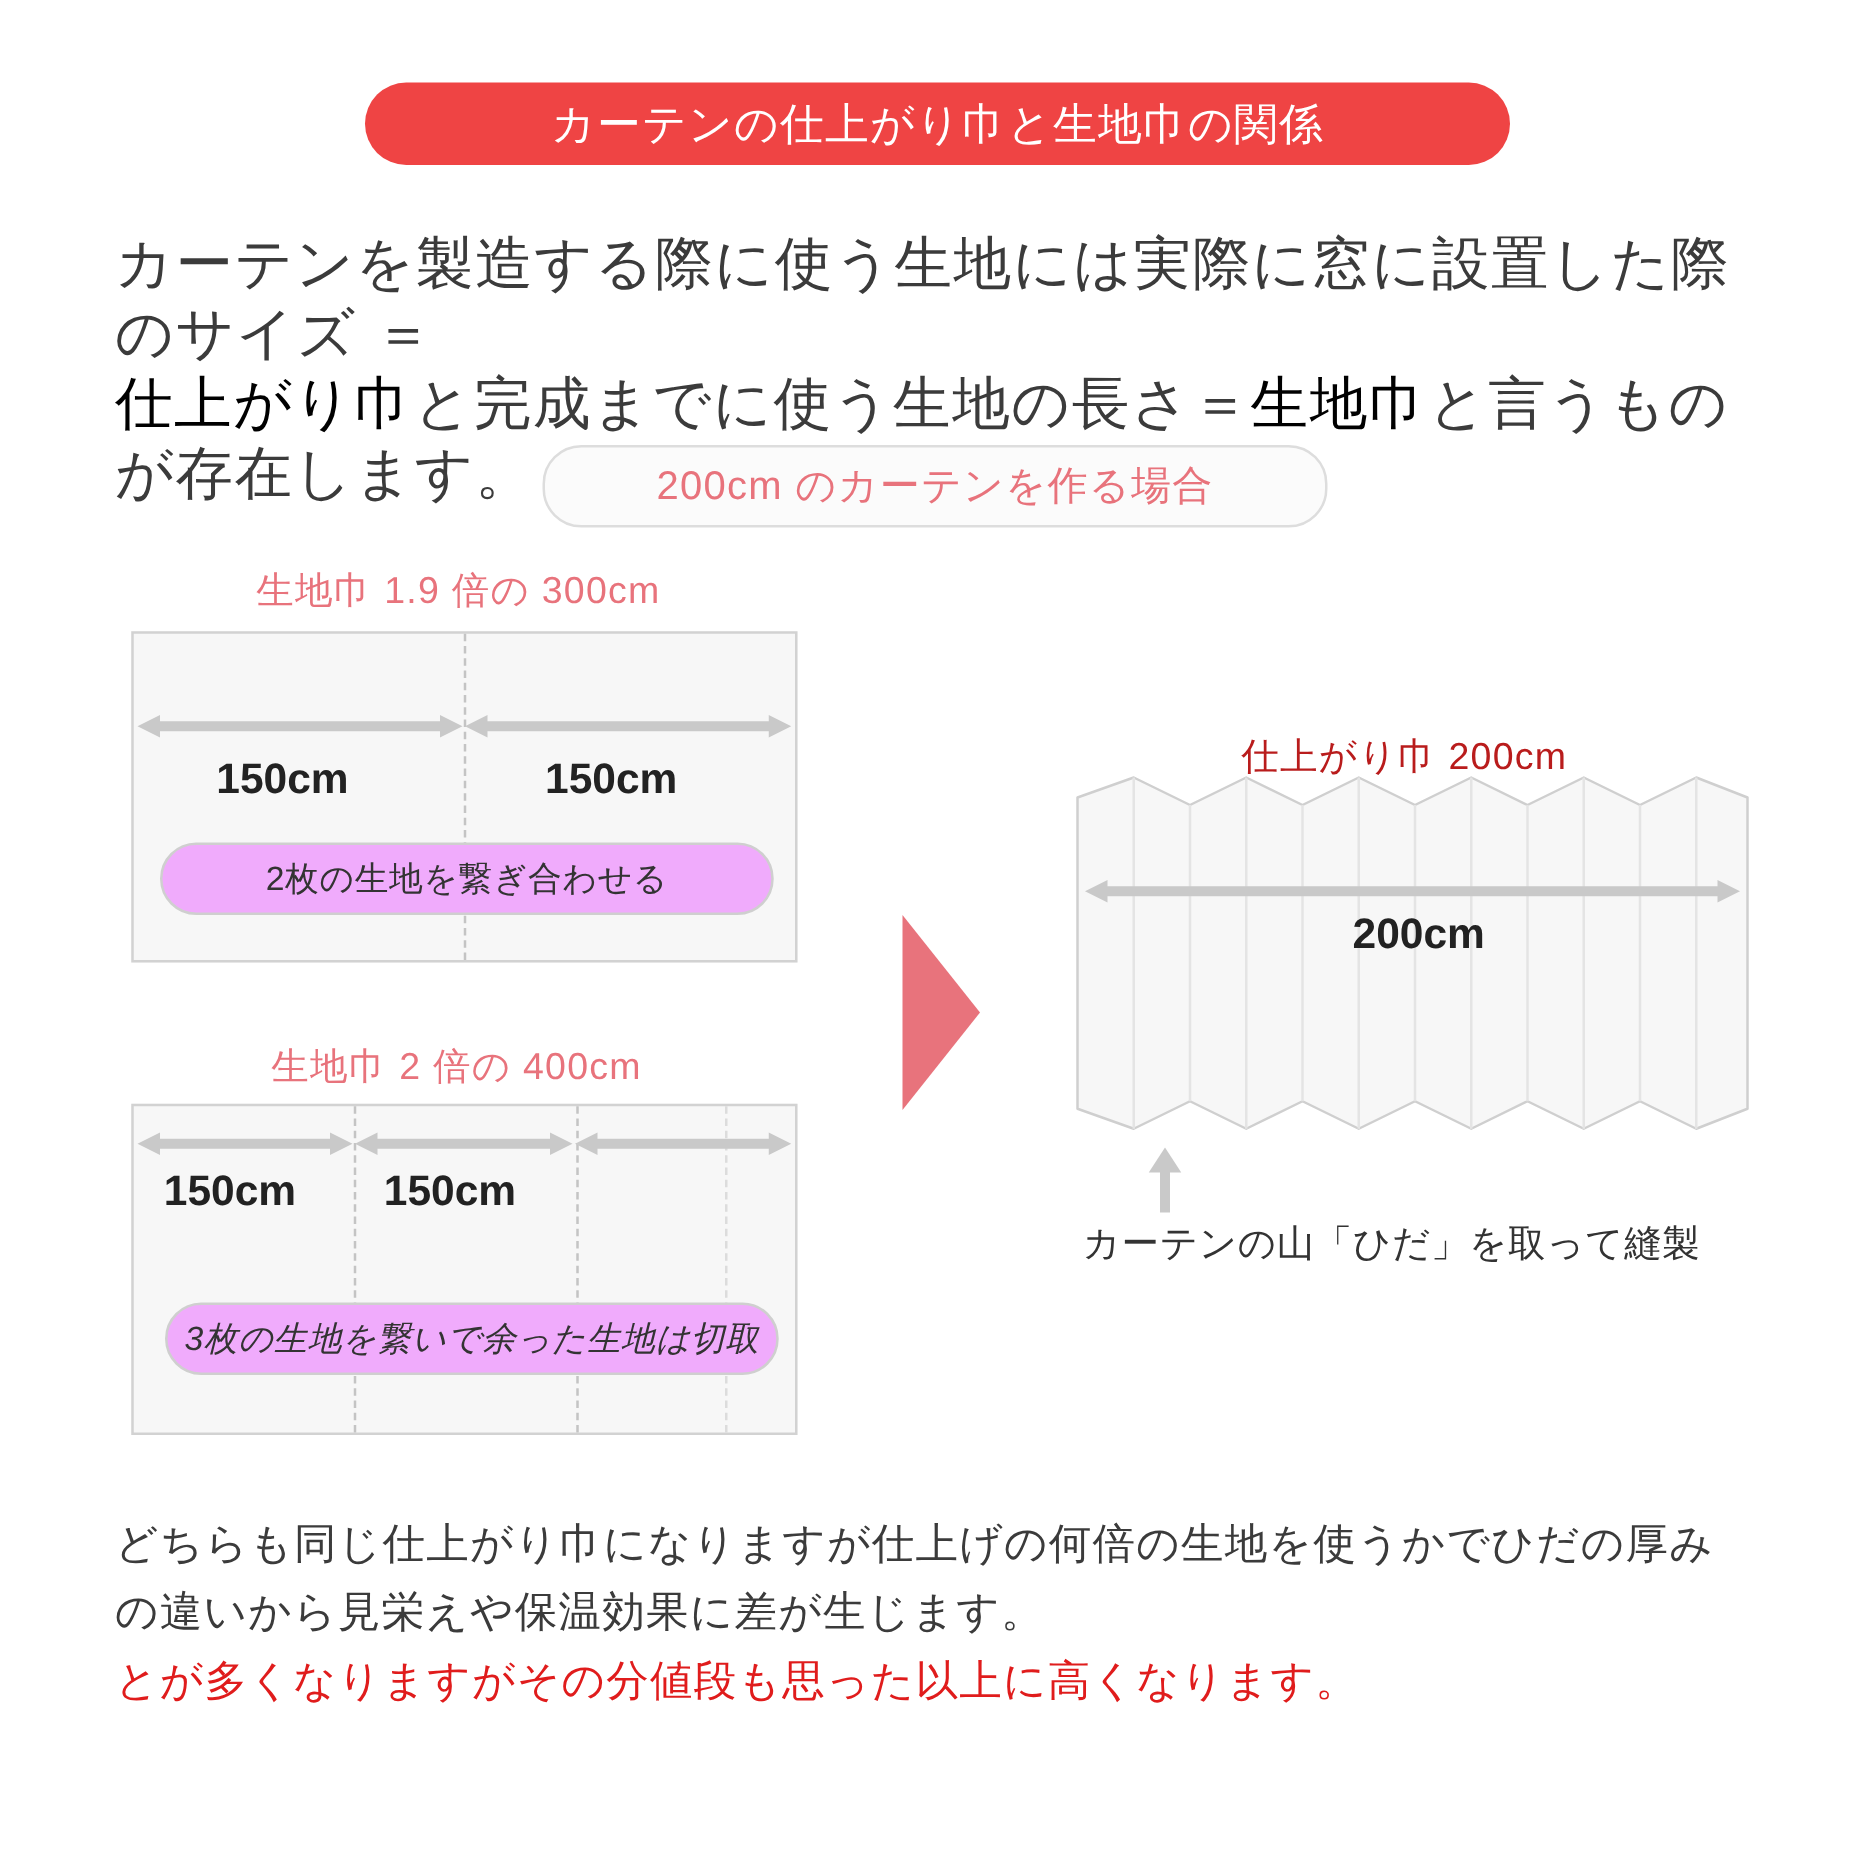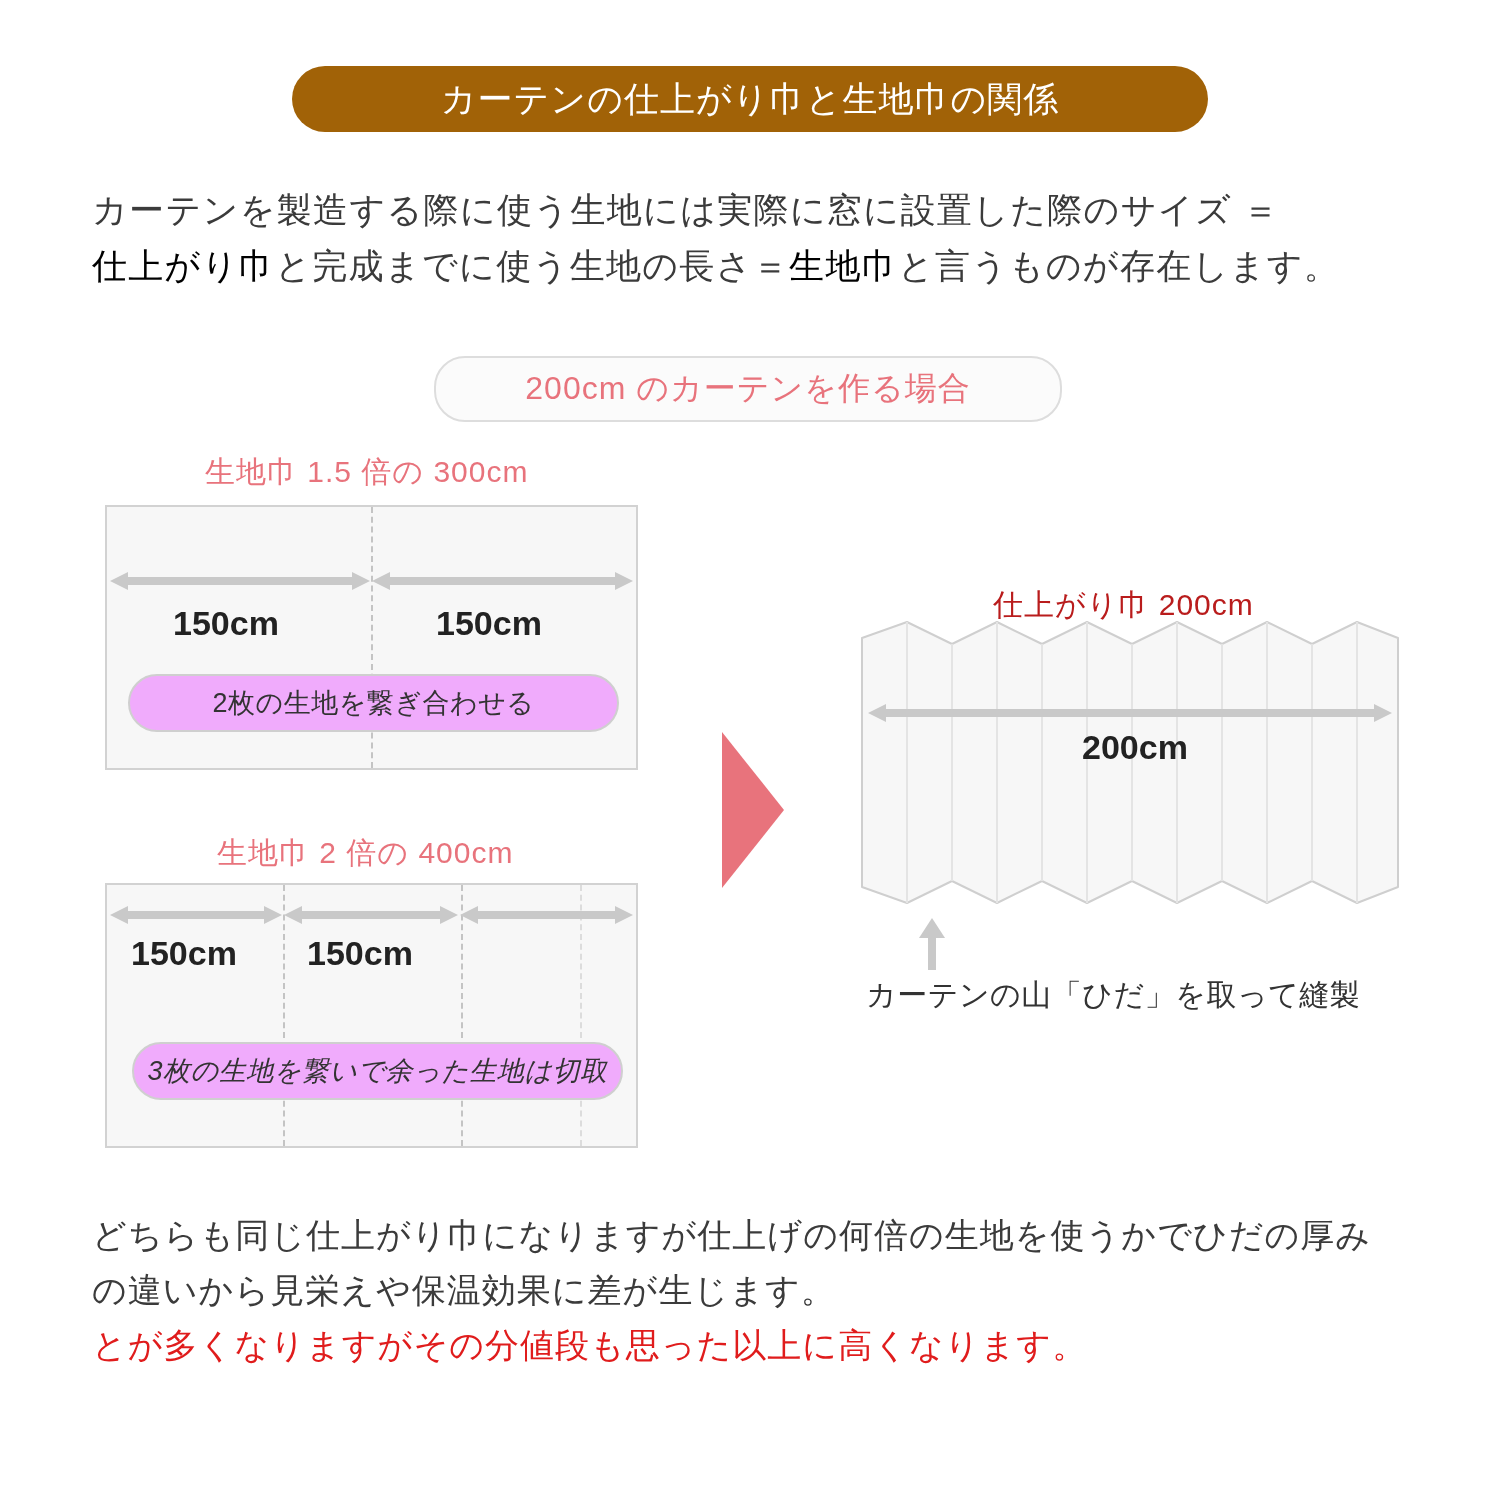--- a/index.html
+++ b/index.html
@@ -16,40 +16,40 @@
     overflow: hidden;
   }
 
   
   #title-banner {
     position: absolute;
     left: 292px;
     top: 66px;
     width: 916px;
     height: 66px;
-    background: #a16207;
+    background: #ef4444;
     border-radius: 33px;
     display: flex;
     align-items: center;
     justify-content: center;
   }
   #title-banner .title-text {
     color: #ffffff;
     font-size: 35px;
     letter-spacing: 1px;
     white-space: nowrap;
   }
 
   
   #intro-paragraph {
     position: absolute;
     left: 92px;
     top: 182px;
     width: 1330px;
-    font-size: 35px;
+    font-size: 46px;
     line-height: 56px;
     color: #3b3b3b;
     letter-spacing: 1.3px;
   }
   .red { color: #000000; }
 
   
   #condition-pill {
     position: absolute;
     left: 434px;
@@ -244,21 +244,21 @@
 
 <div id="intro-paragraph">
   <span>カーテンを製造する際に使う生地には実際に窓に設置した際のサイズ ＝</span><br>
   <span class="red">仕上がり巾</span><span>と完成までに使う生地の長さ＝</span><span class="red">生地巾</span><span>と言うものが存在します。</span>
 </div>
 
 <div id="condition-pill">
   <span class="pill-text">200cm のカーテンを作る場合</span>
 </div>
 
-<div class="diagram-heading" style="left:205px; top:452px;">生地巾 1.5 倍の 300cm</div>
+<div class="diagram-heading" style="left:205px; top:452px;">生地巾 1.9 倍の 300cm</div>
 
 <div class="fabric-box" style="left:105px; top:505px; width:533px; height:265px;">
   <div class="fold-line" style="left:264px;"></div>
 </div>
 
 <div class="dim-arrow" style="left:110px; top:572px; width:260px;">
   <div class="head left"></div>
   <div class="bar"></div>
   <div class="head right"></div>
 </div>

